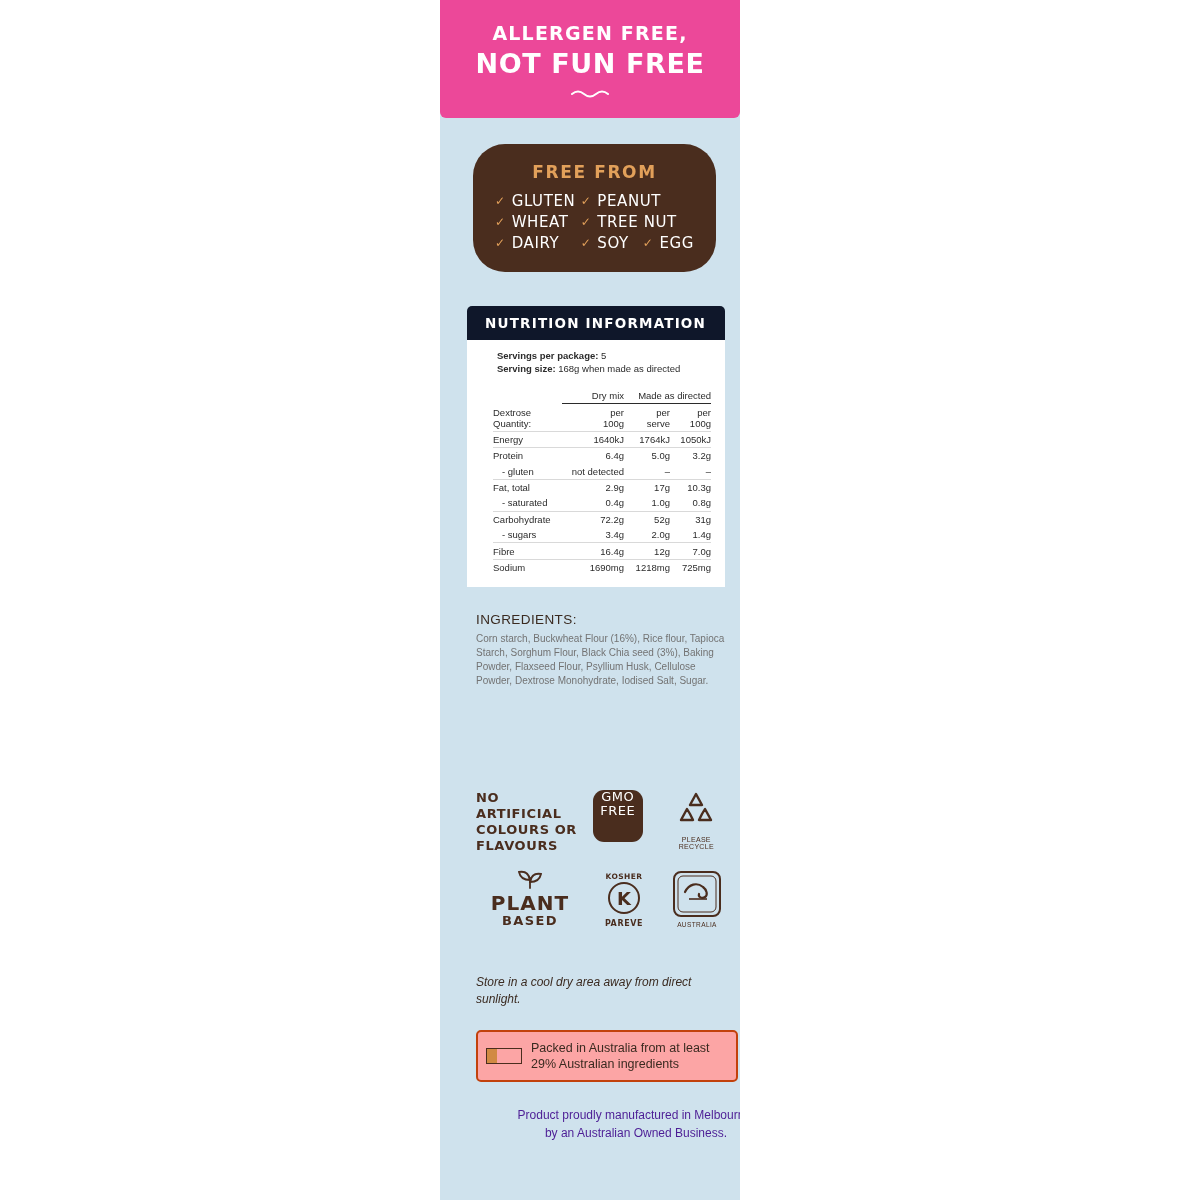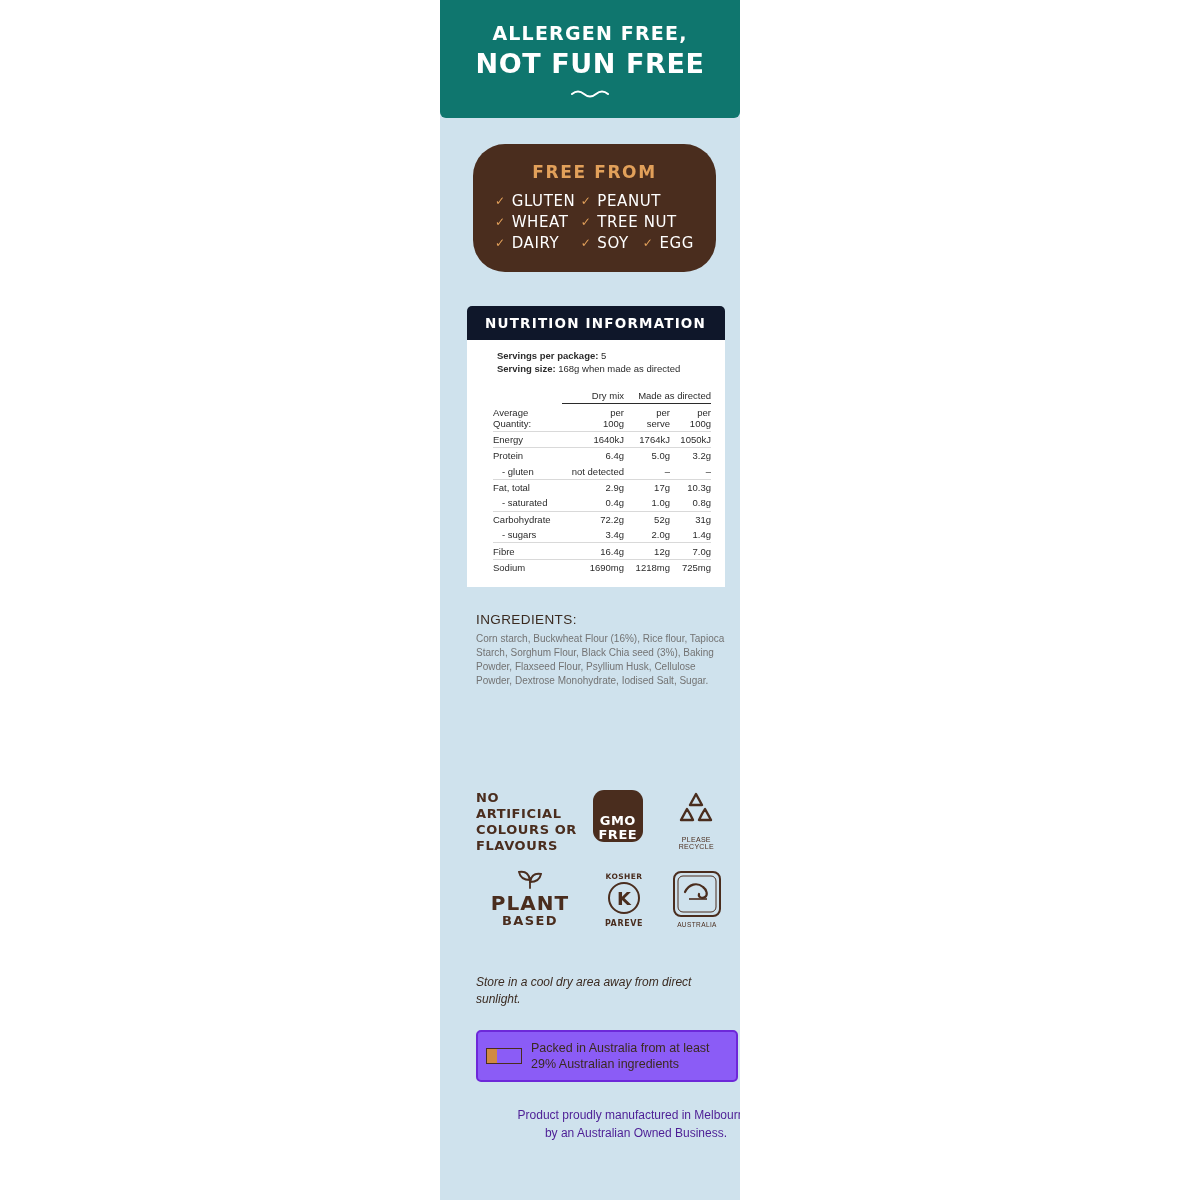--- a/index.html
+++ b/index.html
@@ -8,21 +8,21 @@
   .package{
     position:absolute;
     left:440px; top:0; width:300px; height:1200px;
     background:#cfe2ed;
     overflow:hidden;
   }
 
   
   .banner{
     position:relative;
-    background:#0f766e;
+    background:#ec4899;
     height:118px;
     border-bottom-left-radius:6px;
     border-bottom-right-radius:6px;
   }
   .banner .line1{
     position:absolute; left:0; right:0; top:22px;
     text-align:center;
     color:#ffffff;
     font-size:19px;
     font-weight:bold;
@@ -160,22 +160,22 @@
     letter-spacing:0.6px;
     font-weight:bold;
     width:108px;
     font-family:"DejaVu Sans", sans-serif;
   }
   .gmo{
     width:52px;height:52px;
     border-radius:11px;
     background:#4a2d1e;
     color:#ffffff;
-    display:flex;flex-direction:column;align-items:center;justify-content:flex-end;
-    font-size:13px;font-weight:bold;line-height:14px;
+    display:flex;flex-direction:column;align-items:center;justify-content:flex-start;
+    font-size:13px;font-weight:normal;line-height:14px;
     letter-spacing:0.5px;
     margin-left:14px;
     font-family:"DejaVu Sans", sans-serif;
   }
   .recycle{
     margin-left:22px;
     text-align:center;
     color:#4a2d1e;
   }
   .recycle .cap{font-size:7px;letter-spacing:0.3px;margin-top:2px;}
@@ -215,23 +215,23 @@
     line-height:17px;
     color:#3a2a20;
     font-style:italic;
   }
 
   
   .packed{
     position:absolute;
     left:36px; top:1030px;
     width:240px;
-    border:2px solid #6d28d9;
+    border:2px solid #c2410c;
     border-radius:5px;
-    background:#8b5cf6;
+    background:#fca5a5;
     padding:8px 10px 8px 8px;
     display:flex;
     align-items:center;
   }
   .packed .bar{
     width:34px;height:14px;
     border:1.4px solid #4a2d1e;
     display:flex;
     margin-right:9px;
     flex:0 0 auto;
@@ -316,21 +316,21 @@
 
       <table class="nt">
         <tbody>
             <tr>
           <td class="lbl"></td>
           <td class="grp-head grp-line">Dry mix</td>
           <td class="grp-head grp-line" colspan="2">Made as directed</td>
         </tr>
         <tr>
           <td class="lbl avgq">
-            <span>Average</span><br>
+            <span>Dextrose</span><br>
             <span>Quantity:</span>
           </td>
           <td class="avgq">
             <span>per</span><br>
             <span>100g</span>
           </td>
           <td class="avgq">
             <span>per</span><br>
             <span>serve</span>
           </td>

